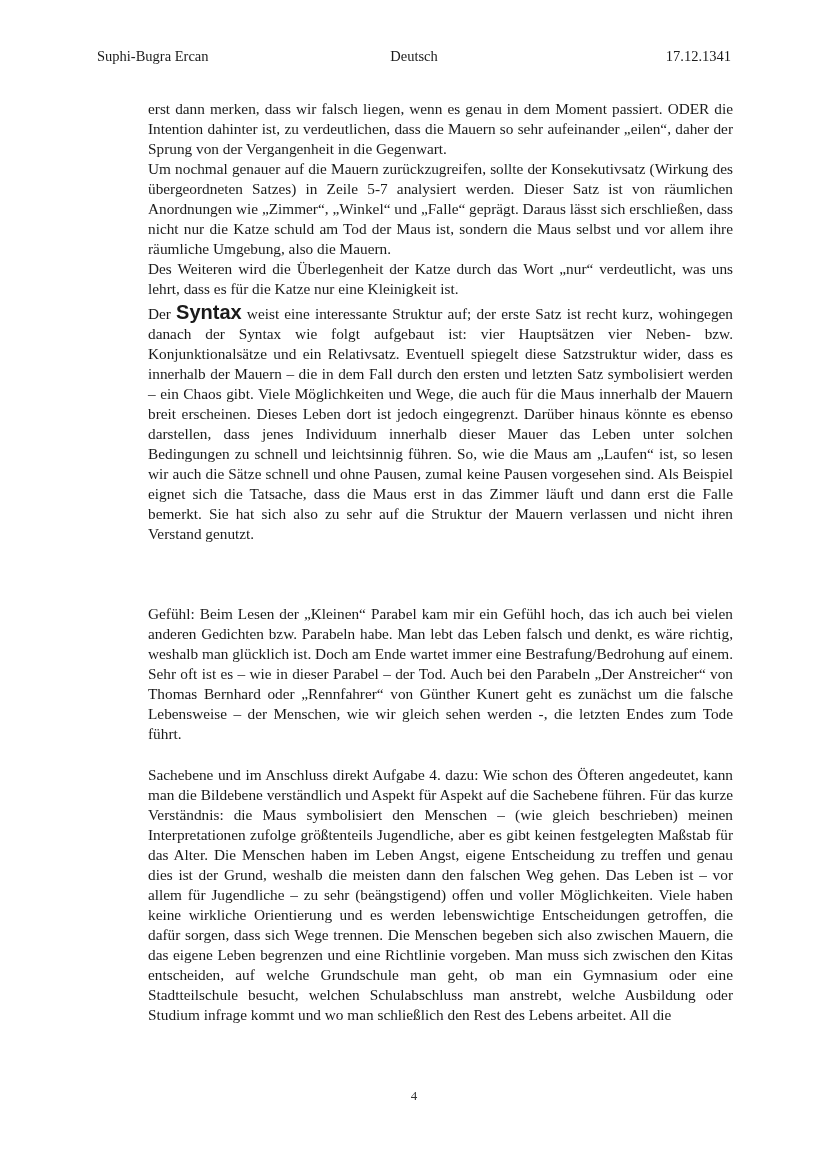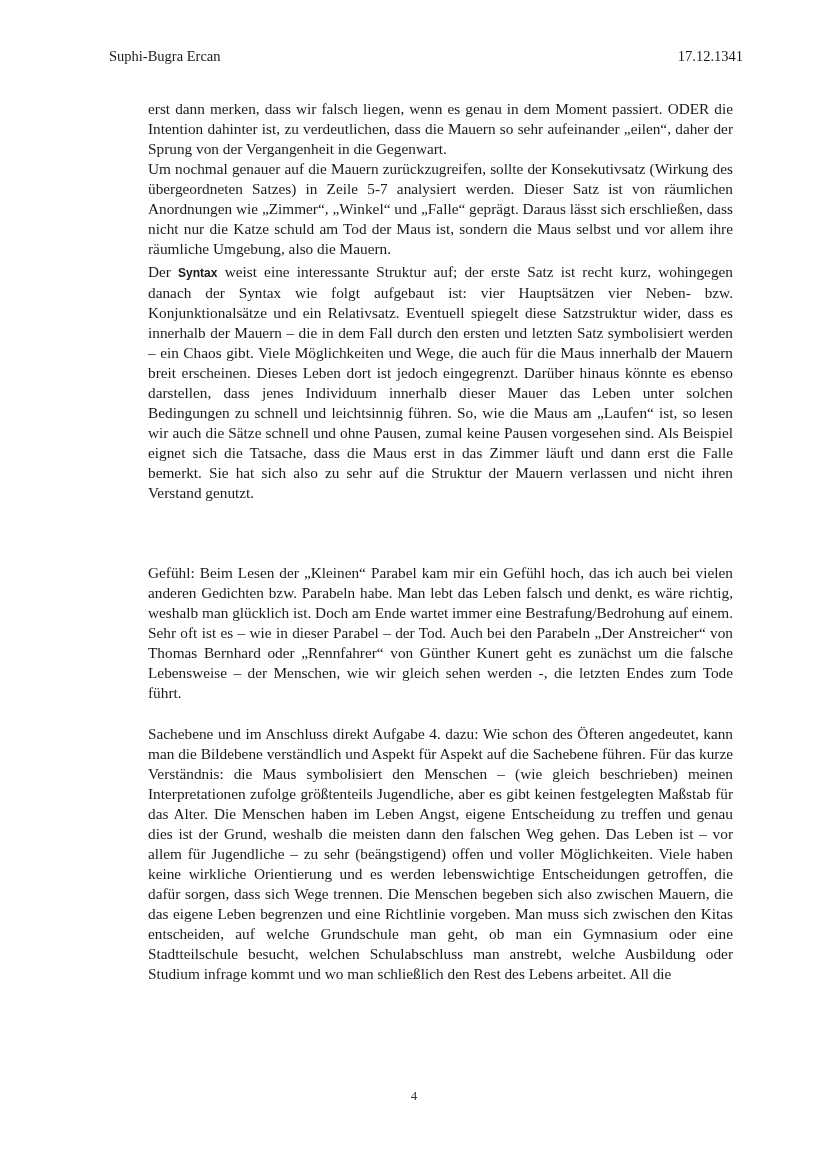--- a/index.html
+++ b/index.html
@@ -4,50 +4,51 @@
   <style>
     html, body { margin: 0; padding: 0; background: #ffffff; }
     body {
       width: 828px; height: 1171px; position: relative; overflow: hidden;
       font-family: "Liberation Serif", "DejaVu Serif", serif;
       color: #1a1a1a;
     }
     .header {
       position: absolute; top: 48px; left: 97px; width: 634px; height: 20px;
       font-size: 14.5px;
-      margin-left: 12px;
     }
     .header .left { position: absolute; left: 0; top: 0; }
     .header .center { position: absolute; left: 0; right: 0; text-align: center; top: 0; }
     .header .right { position: absolute; right: 0; top: 0; }
     .content {
       position: absolute; left: 148px; top: 99px; width: 585px;
       font-size: 15.3px; line-height: 20px;
     }
     .content p { margin: 0; text-align: justify; }
     .content .gap-large { height: 60px; }
     .content .gap { height: 21px; }
-    .syntax-word { font-weight: bold; font-size: 12px; font-family: "Liberation Sans", "DejaVu Sans", sans-serif; }
+    .syntax-word { font-weight: bold; font-size: 20px; font-family: "Liberation Sans", "DejaVu Sans", sans-serif; }
     b { font-weight: normal; }
     .page-number {
       position: absolute; top: 1088px; left: 0; width: 828px; text-align: center;
       font-size: 13px; color: #333;
     }
   </style>
 </head>
 <body>
 
 <div class="header">
   <span class="left">Suphi-Bugra Ercan</span>
+  <span class="center">Deutsch</span>
   <span class="right">17.12.1341</span>
 </div>
 
 <div class="content">
   <p>erst dann merken, dass wir falsch liegen, wenn es genau in dem Moment passiert. ODER die Intention dahinter ist, zu verdeutlichen, dass die Mauern so sehr aufeinander „eilen“, daher der Sprung von der Vergangenheit in die Gegenwart.</p>
   <p><span>Um nochmal genauer auf die Mauern zurückzugreifen, sollte der Konsekutivsatz (Wirkung des übergeordneten Satzes) in Zeile 5-7 analysiert werden. Dieser Satz ist von räumlichen Anordnungen wie „Zimmer“, „Winkel“ und „Falle“ geprägt. Daraus lässt sich erschließen, dass nicht nur die Katze schuld am Tod der Maus ist, sondern die Maus selbst und vor allem ihre räumliche Umgebung, also die </span><b>Mauern.</b></p>
+  <p>Des Weiteren wird die Überlegenheit der Katze durch das Wort „nur“ verdeutlicht, was uns lehrt, dass es für die Katze nur eine Kleinigkeit ist.</p>
   <p style="margin-top:3px;"><span>Der </span><span class="syntax-word">Syntax</span><span> weist eine interessante Struktur auf; der erste Satz ist recht kurz, wohingegen danach der Syntax wie folgt aufgebaut ist: vier Hauptsätzen vier Neben- bzw. Konjunktionalsätze und ein Relativsatz. Eventuell spiegelt diese Satzstruktur wider, dass es innerhalb der Mauern – die in dem Fall durch den ersten und letzten Satz symbolisiert werden – ein Chaos gibt. Viele Möglichkeiten und Wege, die auch für die Maus innerhalb der Mauern breit erscheinen. Dieses Leben dort ist jedoch eingegrenzt. Darüber hinaus könnte es ebenso darstellen, dass jenes Individuum innerhalb dieser Mauer das Leben unter solchen Bedingungen zu schnell und leichtsinnig führen. So, wie die Maus am „Laufen“ ist, so lesen wir auch die Sätze schnell und ohne Pausen, zumal keine Pausen vorgesehen sind. Als Beispiel eignet sich die Tatsache, dass die Maus erst in das Zimmer läuft und dann erst die Falle bemerkt. Sie hat sich also zu sehr auf die Struktur der Mauern verlassen und nicht ihren Verstand genutzt.</span></p>
 
   <div class="gap-large"></div>
 
   <p><b>Gefühl:</b><span> Beim Lesen der „Kleinen“ Parabel kam mir ein Gefühl hoch, das ich auch bei vielen anderen Gedichten bzw. Parabeln habe. Man lebt das Leben falsch und denkt, es wäre richtig, weshalb man glücklich ist. Doch am Ende wartet immer eine Bestrafung/Bedrohung auf einem. Sehr oft ist es – wie in dieser Parabel – der Tod. Auch bei den Parabeln „Der Anstreicher“ von Thomas Bernhard oder „Rennfahrer“ von Günther Kunert geht es zunächst um die falsche Lebensweise – der Menschen, wie wir gleich sehen werden -, die letzten Endes zum Tode führt.</span></p>
 
   <div class="gap"></div>
 
   <p><b>Sachebene und im Anschluss direkt Aufgabe 4. dazu:</b><span> Wie schon des Öfteren angedeutet, kann man die Bildebene verständlich und Aspekt für Aspekt auf die Sachebene führen. Für das kurze Verständnis: die Maus symbolisiert den Menschen – (wie gleich beschrieben) meinen Interpretationen zufolge größtenteils Jugendliche, aber es gibt keinen festgelegten Maßstab für das Alter. Die Menschen haben im Leben Angst, eigene Entscheidung zu treffen und genau dies ist der Grund, weshalb die meisten dann den falschen Weg gehen. Das Leben ist – vor allem für Jugendliche – zu sehr (beängstigend) offen und voller Möglichkeiten. Viele haben keine wirkliche Orientierung und es werden lebenswichtige Entscheidungen getroffen, die dafür sorgen, dass sich Wege trennen. Die Menschen begeben sich also zwischen Mauern, die das eigene Leben begrenzen und eine Richtlinie vorgeben. Man muss sich zwischen den Kitas entscheiden, auf welche Grundschule man geht, ob man ein Gymnasium oder eine Stadtteilschule besucht, welchen Schulabschluss man anstrebt, welche Ausbildung oder Studium infrage kommt und wo man schließlich den Rest des Lebens arbeitet. All die</span></p>
 </div>

